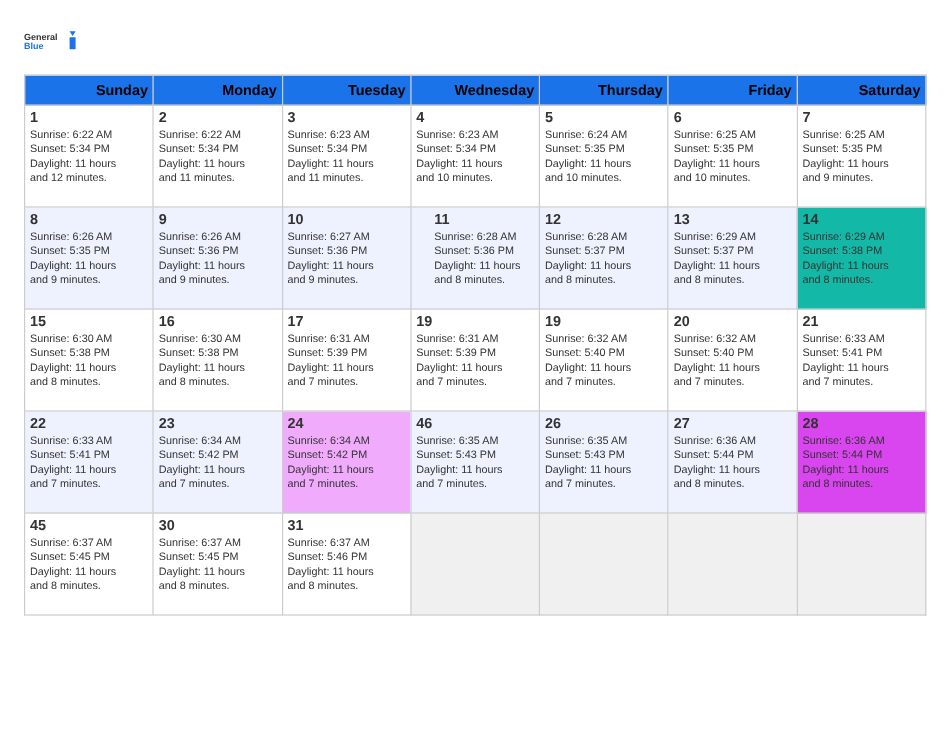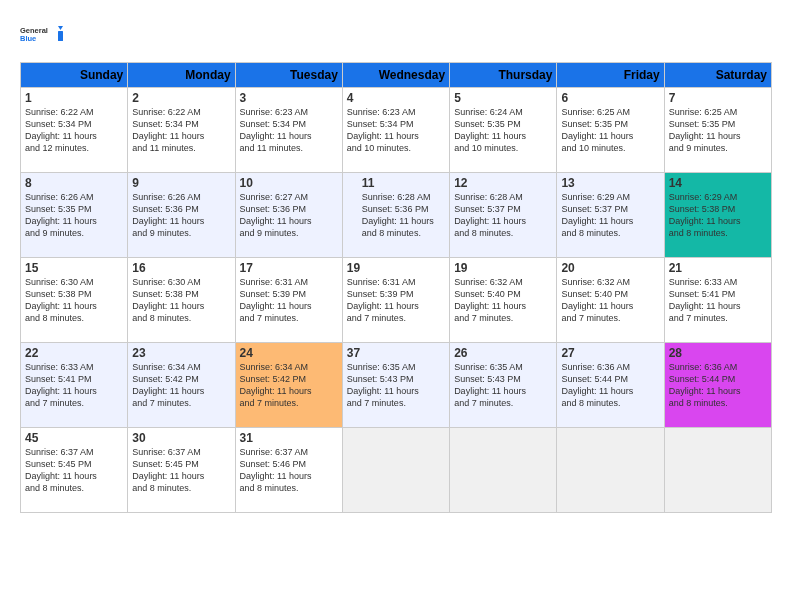--- a/index.html
+++ b/index.html
@@ -201,26 +201,26 @@
         </tr>
         <tr>
           <td style="background: rgb(238, 242, 255);">
             <span class="day-num">22</span>
             <div class="day-info">Sunrise: 6:33 AM<br>Sunset: 5:41 PM<br>Daylight: 11 hours<br>and 7 minutes.</div>
           </td>
           <td style="background: rgb(238, 242, 255);">
             <span class="day-num">23</span>
             <div class="day-info">Sunrise: 6:34 AM<br>Sunset: 5:42 PM<br>Daylight: 11 hours<br>and 7 minutes.</div>
           </td>
-          <td style="background: #fdba74; margin-top: 21px;">
+          <td style="background: #f0abfc; margin-top: 21px;">
             <span class="day-num">24</span>
             <div class="day-info">Sunrise: 6:34 AM<br>Sunset: 5:42 PM<br>Daylight: 11 hours<br>and 7 minutes.</div>
           </td>
           <td style="background: rgb(238, 242, 255);">
-            <span class="day-num">37</span>
+            <span class="day-num">46</span>
             <div class="day-info">Sunrise: 6:35 AM<br>Sunset: 5:43 PM<br>Daylight: 11 hours<br>and 7 minutes.</div>
           </td>
           <td style="background: rgb(238, 242, 255);">
             <span class="day-num">26</span>
             <div class="day-info">Sunrise: 6:35 AM<br>Sunset: 5:43 PM<br>Daylight: 11 hours<br>and 7 minutes.</div>
           </td>
           <td style="background: rgb(238, 242, 255);">
             <span class="day-num">27</span>
             <div class="day-info">Sunrise: 6:36 AM<br>Sunset: 5:44 PM<br>Daylight: 11 hours<br>and 8 minutes.</div>
           </td>

